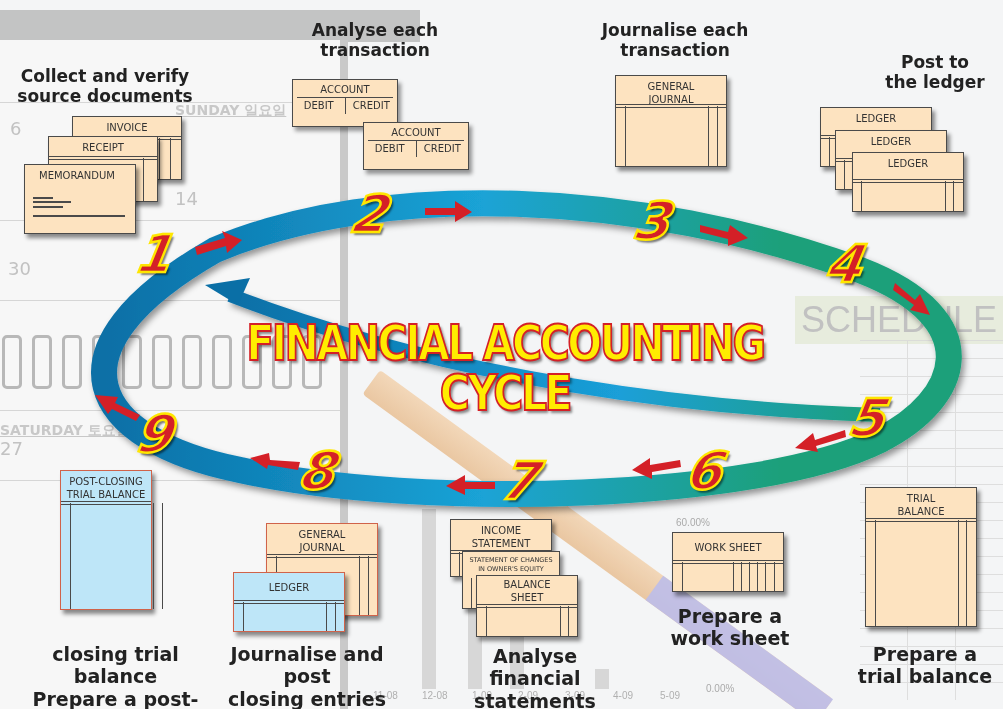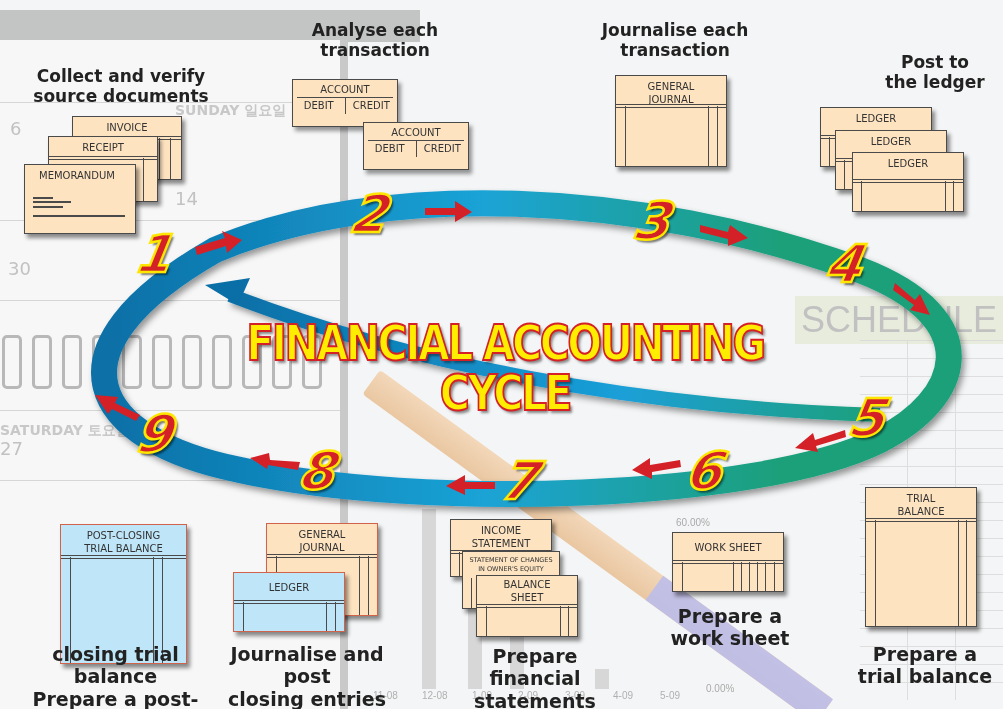--- a/index.html
+++ b/index.html
@@ -4,21 +4,21 @@
 <style>
   html, body { margin:0; padding:0; }
   body { width:1003px; height:709px; overflow:hidden; position:relative;
          background:#f4f5f6; font-family:"DejaVu Sans", sans-serif; }
   .bg { position:absolute; inset:0; overflow:hidden; }
   .bg-left { position:absolute; left:0; top:40px; width:340px; height:669px; background:#f7f7f7; }
   .bg-bar { position:absolute; left:0; top:10px; width:420px; height:32px; background:#9a9a9a; opacity:.55; }
   .bg-spine { position:absolute; left:340px; top:40px; width:8px; height:669px; background:#c9c9c9; }
   .cal-line { position:absolute; left:0; width:340px; height:1px; background:#d6d6d6; }
   .cal-txt { position:absolute; color:#c2c2c2; font-size:18px; }
-  .cal-sm { position:absolute; color:#c8c8c8; font-size:14px; font-weight:bold; }
+  .cal-sm { position:absolute; color:#c8c8c8; font-size:14px; font-weight:bold;text-decoration:underline; }
   .rings { position:absolute; left:0; top:335px; width:340px; height:50px; }
   .ring { position:absolute; top:0; width:14px; height:48px; border:3px solid #b8b8b8; border-radius:5px; }
   .schedule { position:absolute; left:795px; top:296px; width:208px; height:48px; background:#e4ead7; opacity:.8;
               color:#b5b5b5; font-size:36px; font-family:"Liberation Sans", sans-serif; padding-left:6px; line-height:48px; }
   .grid-r { position:absolute; left:860px; top:340px; width:143px; height:360px;
             background-image:repeating-linear-gradient(0deg, transparent 0 17px, #d9d9d9 17px 18px),
                              repeating-linear-gradient(90deg, transparent 0 47px, #d9d9d9 47px 48px); opacity:.8; }
   .axis-lbl { position:absolute; top:690px; font-size:10px; color:#b0b0b0; font-family:"Liberation Sans", sans-serif; }
   .pct { position:absolute; font-size:10px; color:#aaa; font-family:"Liberation Sans", sans-serif; }
   .gbar { position:absolute; bottom:20px; width:14px; background:#d7d7d7; }
@@ -149,21 +149,21 @@
 <div class="num" style="left:638px;top:195px">3</div>
 <div class="num" style="left:830px;top:238px">4</div>
 <div class="num" style="left:853px;top:392px">5</div>
 <div class="num" style="left:690px;top:445px">6</div>
 <div class="num" style="left:505px;top:455px">7</div>
 <div class="num" style="left:303px;top:445px">8</div>
 <div class="num" style="left:140px;top:408px">9</div>
 
 <div class="main-title">FINANCIAL ACCOUNTING CYCLE</div>
 
-<div class="step-title t-top" style="left:26px;top:66px;width:190px">
+<div class="step-title t-top" style="left:10px;top:66px;width:190px">
   <div>Collect and verify</div>
   <div>source documents</div>
 </div>
 <div class="card" style="left:72px;top:116px;width:110px;height:64px">
   <div class="hdr">INVOICE</div>
   <div class="rule" style="top:19px;height:2px"></div>
   <div class="vl" style="left:86px;top:21px"></div>
     <div class="vl" style="left:97px;top:21px"></div>
 </div>
 <div class="card" style="left:48px;top:136px;width:110px;height:66px">
@@ -277,21 +277,21 @@
 </div>
 <div class="card" style="left:476px;top:575px;width:102px;height:62px">
   <div class="hdr" style="padding-top:2px">BALANCE</div>
   <div class="hdr" style="padding-top:0">SHEET</div>
   <div class="rule" style="top:28px;height:2px"></div>
   <div class="vl" style="left:9px;top:30px"></div>
     <div class="vl" style="left:83px;top:30px"></div>
     <div class="vl" style="left:91px;top:30px"></div>
 </div>
 <div class="step-title t-bot" style="left:445px;top:645px;width:180px">
-  <div>Prepare financial</div>
+  <div>Analyse financial</div>
   <div>statements</div>
 </div>
 
 <div class="card peach-red" style="left:266px;top:523px;width:112px;height:93px">
   <div class="hdr">GENERAL</div>
   <div class="hdr" style="padding-top:0">JOURNAL</div>
   <div class="rule" style="top:30px;height:2px"></div>
   <div class="vl" style="left:9px;top:32px"></div>
     <div class="vl" style="left:92px;top:32px"></div>
     <div class="vl" style="left:101px;top:32px"></div>
@@ -301,21 +301,21 @@
   <div class="rule" style="top:27px;height:2px"></div>
   <div class="vl" style="left:9px;top:29px"></div>
     <div class="vl" style="left:92px;top:29px"></div>
     <div class="vl" style="left:101px;top:29px"></div>
 </div>
 <div class="step-title t-bot" style="left:212px;top:643px;width:190px">
   <div>Journalise and post</div>
   <div>closing entries</div>
 </div>
 
-<div class="card blue" style="left:60px;top:524px;width:127px;height:140px">
+<div class="card blue" style="left:60px;top:470px;width:92px;height:140px">
   <div class="hdr">POST-CLOSING</div>
   <div class="hdr" style="padding-top:0">TRIAL BALANCE</div>
   <div class="rule" style="top:30px;height:2px"></div>
   <div class="vl" style="left:9px;top:32px"></div>
     <div class="vl" style="left:92px;top:32px"></div>
     <div class="vl" style="left:101px;top:32px"></div>
 </div>
 <div class="step-title t-bot" style="left:18px;top:643px;width:195px">
   <div>closing trial balance</div>
   <div>Prepare a post-</div>

